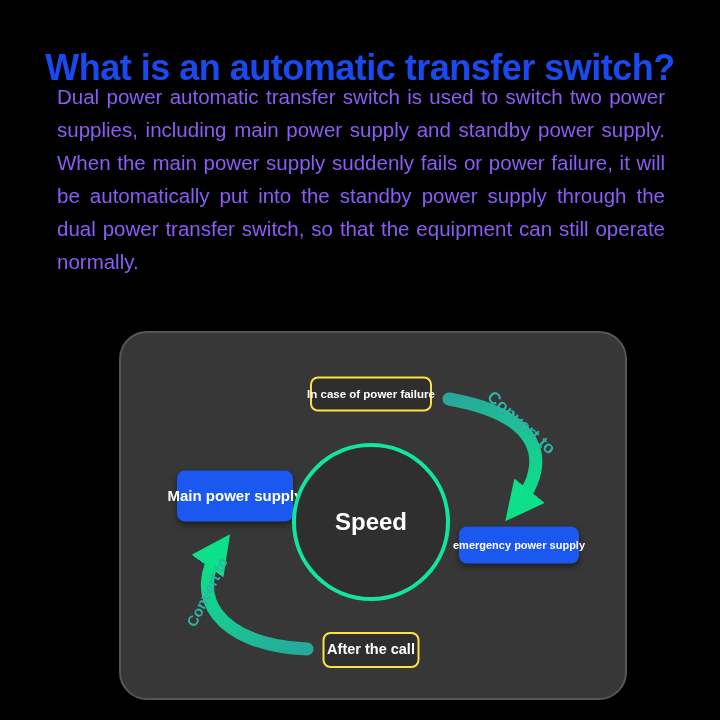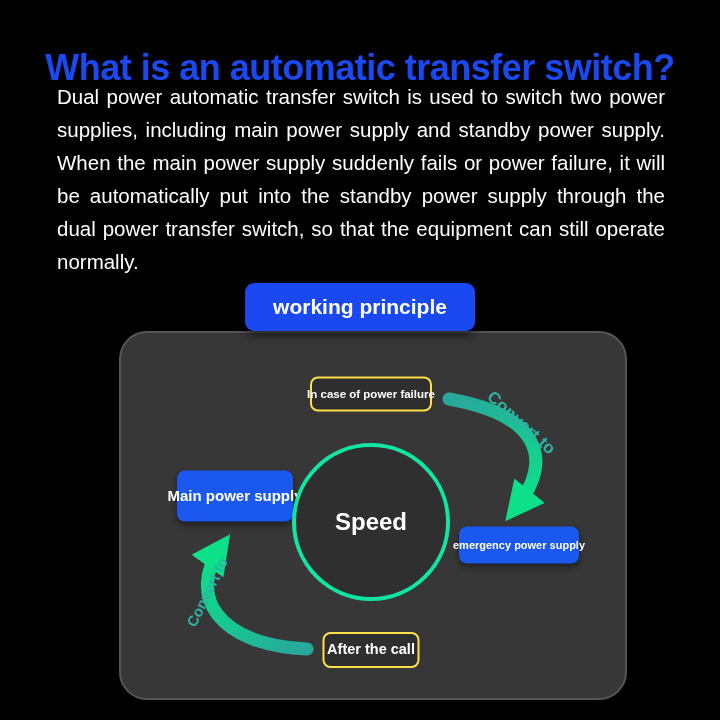--- a/index.html
+++ b/index.html
@@ -15,21 +15,21 @@
     position: absolute; top: 22px; left: 0; width: 720px;
     text-align: center;
     color: var(--accent-blue, #1a49f2);
     font-size: 36px; font-weight: 800; letter-spacing: -0.5px;
     white-space: nowrap;
     margin-top: 25px;
   }
 
   .description {
     position: absolute; top: 80px; left: 57px; width: 608px;
-    color: #ffffff; font-size: 20.5px; line-height: 33px;
+    color: #8b5cf6; font-size: 20.5px; line-height: 33px;
     text-align: justify;
   }
 
   .principle-badge {
     position: absolute; top: 283px; left: 50%; transform: translateX(-50%);
     background: var(--accent-blue, #1a49f2);
     color: #fff; font-size: 21px; font-weight: 700;
     padding: 12px 28px; border-radius: 9px;
     box-shadow: 0 4px 10px rgba(0,0,0,0.6);
     white-space: nowrap; z-index: 3;
@@ -88,21 +88,20 @@
 </style>
 </head>
 <body>
 
 <div class="page">
 
   <h1 class="title">What is an automatic transfer switch?</h1>
 
   <p class="description">Dual power automatic transfer switch is used to switch two power supplies, including main power supply and standby power supply. When the main power supply suddenly fails or power failure, it will be automatically put into the standby power supply through the dual power transfer switch, so that the equipment can still operate normally.</p>
 
-  <div class="principle-badge">working principle</div>
 
   <div class="panel">
 
     <svg class="arrows" viewBox="0 0 504 365" aria-hidden="true">
       <defs>
         <linearGradient id="gradTop" gradientUnits="userSpaceOnUse" x1="330" y1="64" x2="396" y2="180">
           <stop offset="0" style="stop-color:var(--arrow-start,#28a79c)"></stop>
           <stop offset="1" style="stop-color:var(--arrow-end,#0ce189)"></stop>
         </linearGradient>
         <linearGradient id="gradBottom" gradientUnits="userSpaceOnUse" x1="186" y1="318" x2="100" y2="212">

